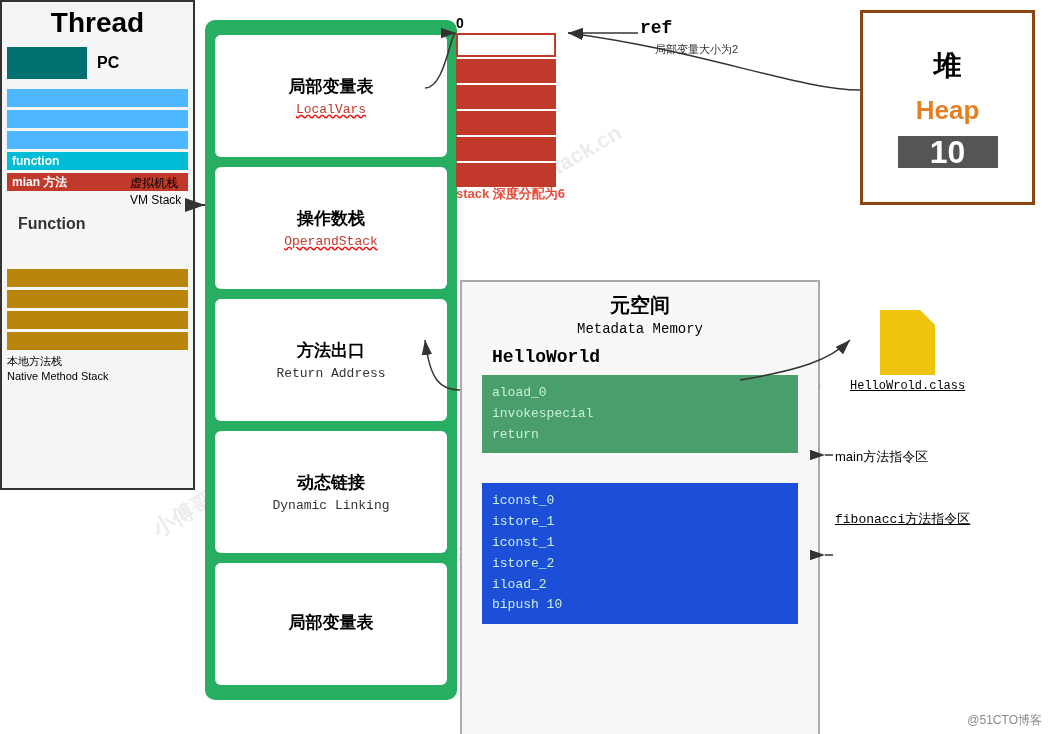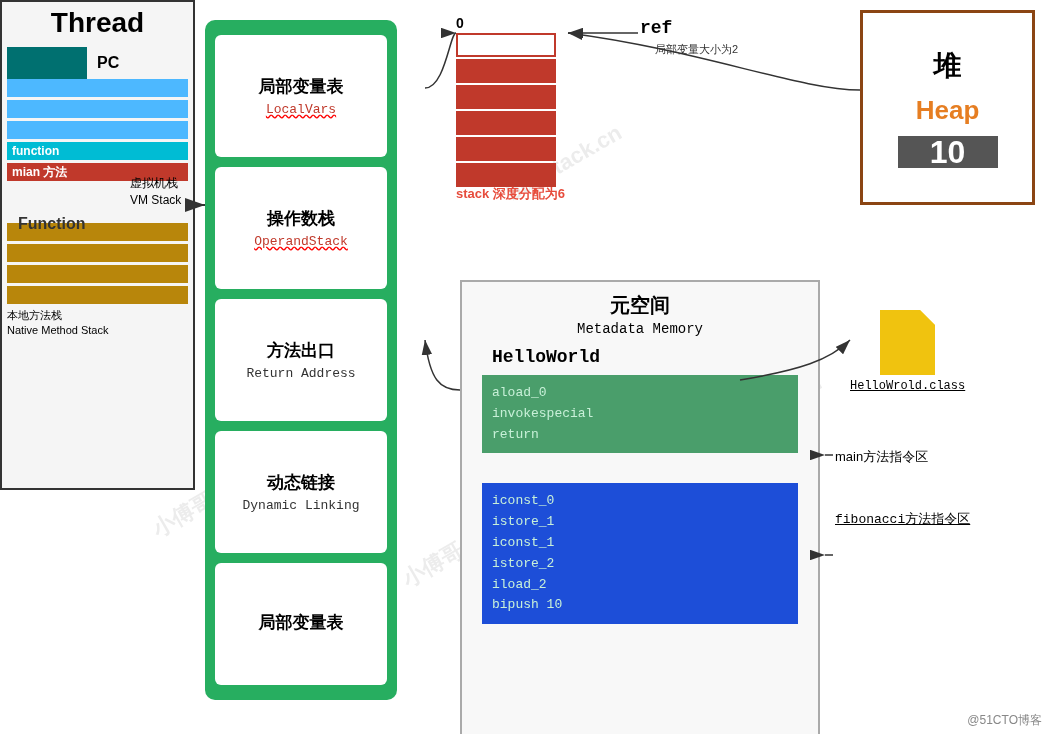--- a/index.html
+++ b/index.html
@@ -29,20 +29,21 @@
     }
     .thread-title {
       font-size: 28px;
       font-weight: bold;
       text-align: center;
       margin-bottom: 8px;
     }
     .pc-row {
       display: flex;
       align-items: center;
+      margin-bottom: 10px;
     }
     .pc-block {
       width: 80px;
       height: 32px;
       background: #007070;
     }
     .pc-label {
       margin-left: 10px;
       font-size: 16px;
       font-weight: bold;
@@ -82,21 +83,21 @@
     .native-label {
       font-size: 11px;
       line-height: 1.4;
     }
 
     
     .vm-stack-frame {
       position: absolute;
       left: 205px;
       top: 20px;
-      width: 192px;
+      width: 252px;
       height: 680px;
       background: #27ae60;
       border-radius: 10px;
       padding: 15px 10px;
       display: flex;
       flex-direction: column;
       gap: 10px;
     }
     .frame-box {
       background: white;
@@ -341,21 +342,21 @@
         <div class="blue-bar"></div>
         <div class="blue-bar cyan" style="display:flex;align-items:center;padding-left:5px;color:white;font-size:12px;font-weight:bold;">
           <span>function</span>
         </div>
         <div class="blue-bar red" style="display:flex;align-items:center;padding-left:5px;color:white;font-size:12px;font-weight:bold;">
           <span>mian 方法</span>
         </div>
       </div>
     </div>
 
-    <div class="native-section" style="margin-top:42px;">
+    <div class="native-section" style="margin-top:78px;">
       <div class="gold-bars">
         <div class="gold-bar"></div>
         <div class="gold-bar"></div>
         <div class="gold-bar"></div>
         <div class="gold-bar"></div>
       </div>
       <div class="native-label">
         <span>本地方法栈</span><br>
         <span>Native Method Stack</span>
       </div>

